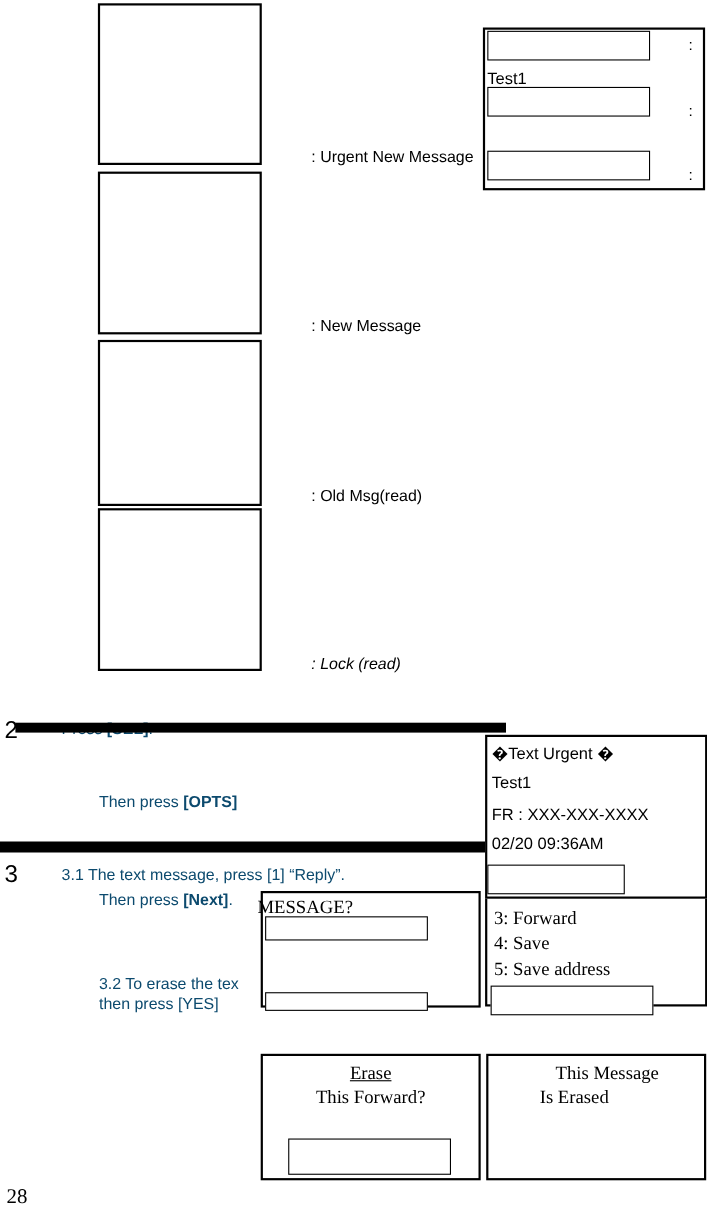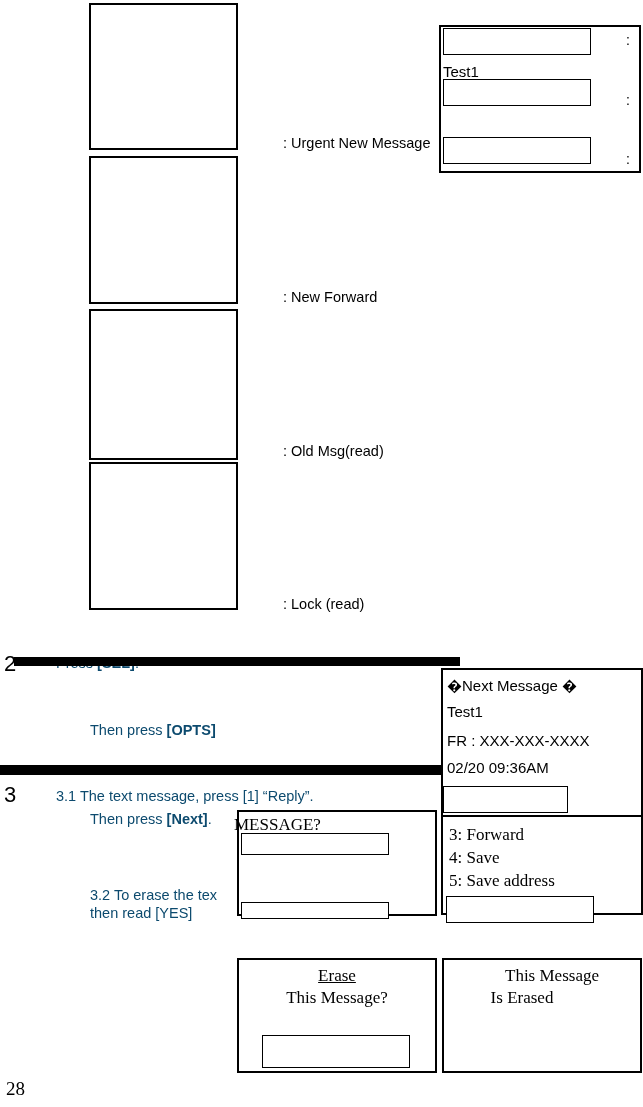--- a/index.html
+++ b/index.html
@@ -107,27 +107,27 @@
   }
 </style>
 </head>
 <body>
 
 <div class="frame" style="left:89px; top:3px; width:149px; height:147px;"></div>
 <div class="colon" style="left:239px; top:133px;">&nbsp;</div>
 <div class="legend-label" style="left:243px; top:136px;">: Urgent New Message</div>
 
 <div class="frame" style="left:89px; top:156px; width:149px; height:148px;"></div>
-<div class="legend-label" style="left:243px; top:290px;">:  New Forward</div>
+<div class="legend-label" style="left:243px; top:290px;">:  New Message</div>
 
 <div class="frame" style="left:89px; top:309px; width:149px; height:151px;"></div>
 <div class="legend-label" style="left:243px; top:444px;">: Old Msg(read)</div>
 
 <div class="frame" style="left:89px; top:462px; width:149px; height:148px;"></div>
-<div class="legend-label" style="left:243px; top:597px;">: Lock (read)</div>
+<div class="legend-label" style="left:243px; top:597px;font-style:italic;">: Lock (read)</div>
 
 <div class="frame" style="left:439px; top:25px; width:202px; height:148px;"></div>
 
 <div class="frame-thin" style="left:443px; top:28px; width:148px; height:27px;"></div>
 <div class="colon" style="left:626px; top:33px;">:</div>
 
 <div class="scr-sans" style="left:443px; top:64px;">Test1</div>
 <div class="frame-thin" style="left:443px; top:79px; width:148px; height:27px;"></div>
 <div class="colon" style="left:626px; top:93px;">:</div>
 
@@ -141,43 +141,43 @@
 <div class="bar" style="left:14px; top:657px; width:446px; height:9px;"></div>
 
 <div class="step-text" style="left:90px; top:723px;"><span>Then press </span><b>[OPTS]</b></div>
 
 <div class="bar" style="left:0px; top:765px; width:441px; height:10px;"></div>
 
 <div class="step-num" style="left:4px; top:784px;">3</div>
 <div class="step-text" style="left:56px; top:789px;">3.1 The text message, press [1] “Reply”.</div>
 <div class="step-text" style="left:90px; top:812px;"><span>Then press </span><b>[Next]</b><span>.</span></div>
 <div class="step-text" style="left:90px; top:888px;">3.2 To erase the tex</div>
-<div class="step-text" style="left:90px; top:906px;">then read [YES]</div>
+<div class="step-text" style="left:90px; top:906px;">then press [YES]</div>
 
 <div class="frame" style="left:441px; top:668px; width:202px; height:149px; z-index:3;"></div>
-<div class="scr-sans" style="left:447px; top:678px; z-index:4;">�Next Message  �</div>
+<div class="scr-sans" style="left:447px; top:678px; z-index:4;">�Text Urgent  �</div>
 <div class="scr-sans" style="left:447px; top:704px; z-index:4;">Test1</div>
 <div class="scr-sans" style="left:447px; top:733px; z-index:4;">FR : XXX-XXX-XXXX</div>
 <div class="scr-sans" style="left:447px; top:760px; z-index:4;">02/20 09:36AM</div>
 <div class="frame-thin" style="left:443px; top:786px; width:125px; height:27px; z-index:4;"></div>
 
 <div class="frame" style="left:441px; top:788px; width:202px; height:127px; z-index:1;"></div>
 <div class="scr-serif" style="left:449px; top:800px; z-index:2;">2: Erase</div>
 <div class="scr-serif" style="left:449px; top:826px; z-index:2;">3: Forward</div>
 <div class="scr-serif" style="left:449px; top:849px; z-index:2;">4: Save</div>
 <div class="scr-serif" style="left:449px; top:872px; z-index:2;">5: Save address</div>
 <div class="frame-thin" style="left:446px; top:896px; width:148px; height:27px; z-index:2;"></div>
 
 <div class="frame" style="left:237px; top:810px; width:200px; height:106px; z-index:3;"></div>
 <div class="scr-serif" style="left:234px; top:816px; z-index:4;">MESSAGE?</div>
 <div class="frame-thin" style="left:241px; top:833px; width:148px; height:22px; z-index:4;"></div>
 <div class="frame-thin" style="left:241px; top:902px; width:148px; height:17px; z-index:4;"></div>
 
 <div class="frame" style="left:237px; top:958px; width:200px; height:115px;"></div>
 <div class="scr-serif-c" style="left:237px; top:965px; width:200px;text-decoration:underline;">Erase</div>
-<div class="scr-serif-c" style="left:237px; top:987px; width:200px;">This Message?</div>
+<div class="scr-serif-c" style="left:237px; top:987px; width:200px;">This Forward?</div>
 <div class="frame-thin" style="left:262px; top:1035px; width:148px; height:33px;"></div>
 
 <div class="frame" style="left:442px; top:958px; width:200px; height:115px;"></div>
 <div class="scr-serif-c" style="left:442px; top:965px; width:220px;">This Message</div>
 <div class="scr-serif-c" style="left:442px; top:987px; width:160px;">Is Erased</div>
 
 <div class="page-no" style="left:6px; top:1078px;">28</div>
 
 </body></html>

